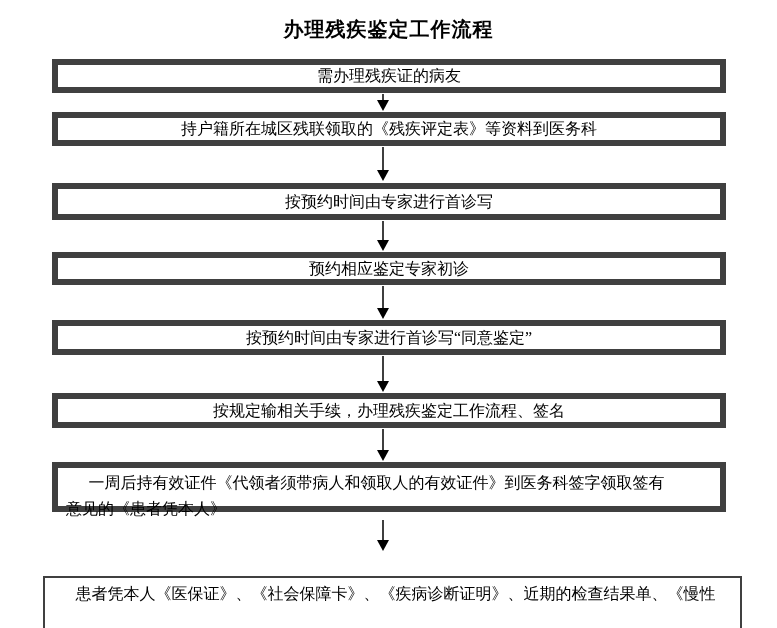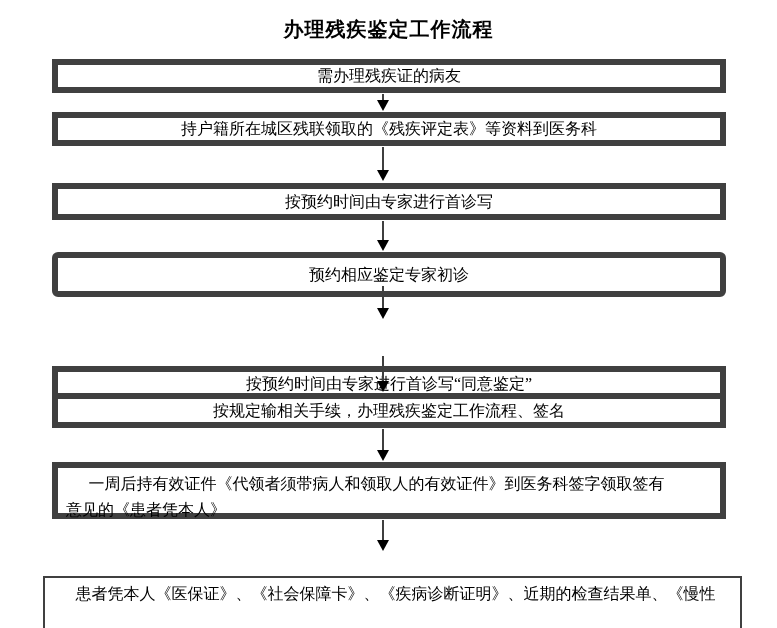--- a/index.html
+++ b/index.html
@@ -103,48 +103,48 @@
 
   <div class="fbox center" style="top:183px; height:37px;">
     <span>按预约时间由专家进行首诊写</span>
   </div>
 
   <div class="arrow" style="top:221px; height:30px;">
     <div class="shaft"></div>
     <div class="head"></div>
   </div>
 
-  <div class="fbox center" style="top:252px; height:45px;border-radius:6px;">
+  <div class="fbox center" style="top:252px; height:33px;">
     <span>预约相应鉴定专家初诊</span>
   </div>
 
   <div class="arrow" style="top:286px; height:33px;">
     <div class="shaft"></div>
     <div class="head"></div>
   </div>
 
-  <div class="fbox center" style="top:320px; height:35px;margin-top:46px;">
+  <div class="fbox center" style="top:320px; height:35px;">
     <span>按预约时间由专家进行首诊写“同意鉴定”</span>
   </div>
 
   <div class="arrow" style="top:356px; height:36px;">
     <div class="shaft"></div>
     <div class="head"></div>
   </div>
 
   <div class="fbox center" style="top:393px; height:35px;">
     <span>按规定输相关手续，办理残疾鉴定工作流程、签名</span>
   </div>
 
   <div class="arrow" style="top:429px; height:32px;">
     <div class="shaft"></div>
     <div class="head"></div>
   </div>
 
-  <div class="fbox multiline" style="top:462px; height:57px;">
+  <div class="fbox multiline" style="top:462px; height:50px;font-family:Liberation Mono, monospace;">
     <div class="line1">一周后持有效证件《代领者须带病人和领取人的有效证件》到医务科签字领取签有</div>
     <div class="line2">意见的《患者凭本人》</div>
   </div>
 
   <div class="arrow" style="top:520px; height:31px;">
     <div class="shaft"></div>
     <div class="head"></div>
   </div>
 
   <div class="fbox multiline" style="top:552px; height:76px; left:43px; width:699px; border-width:2px; margin-top:24px;">

